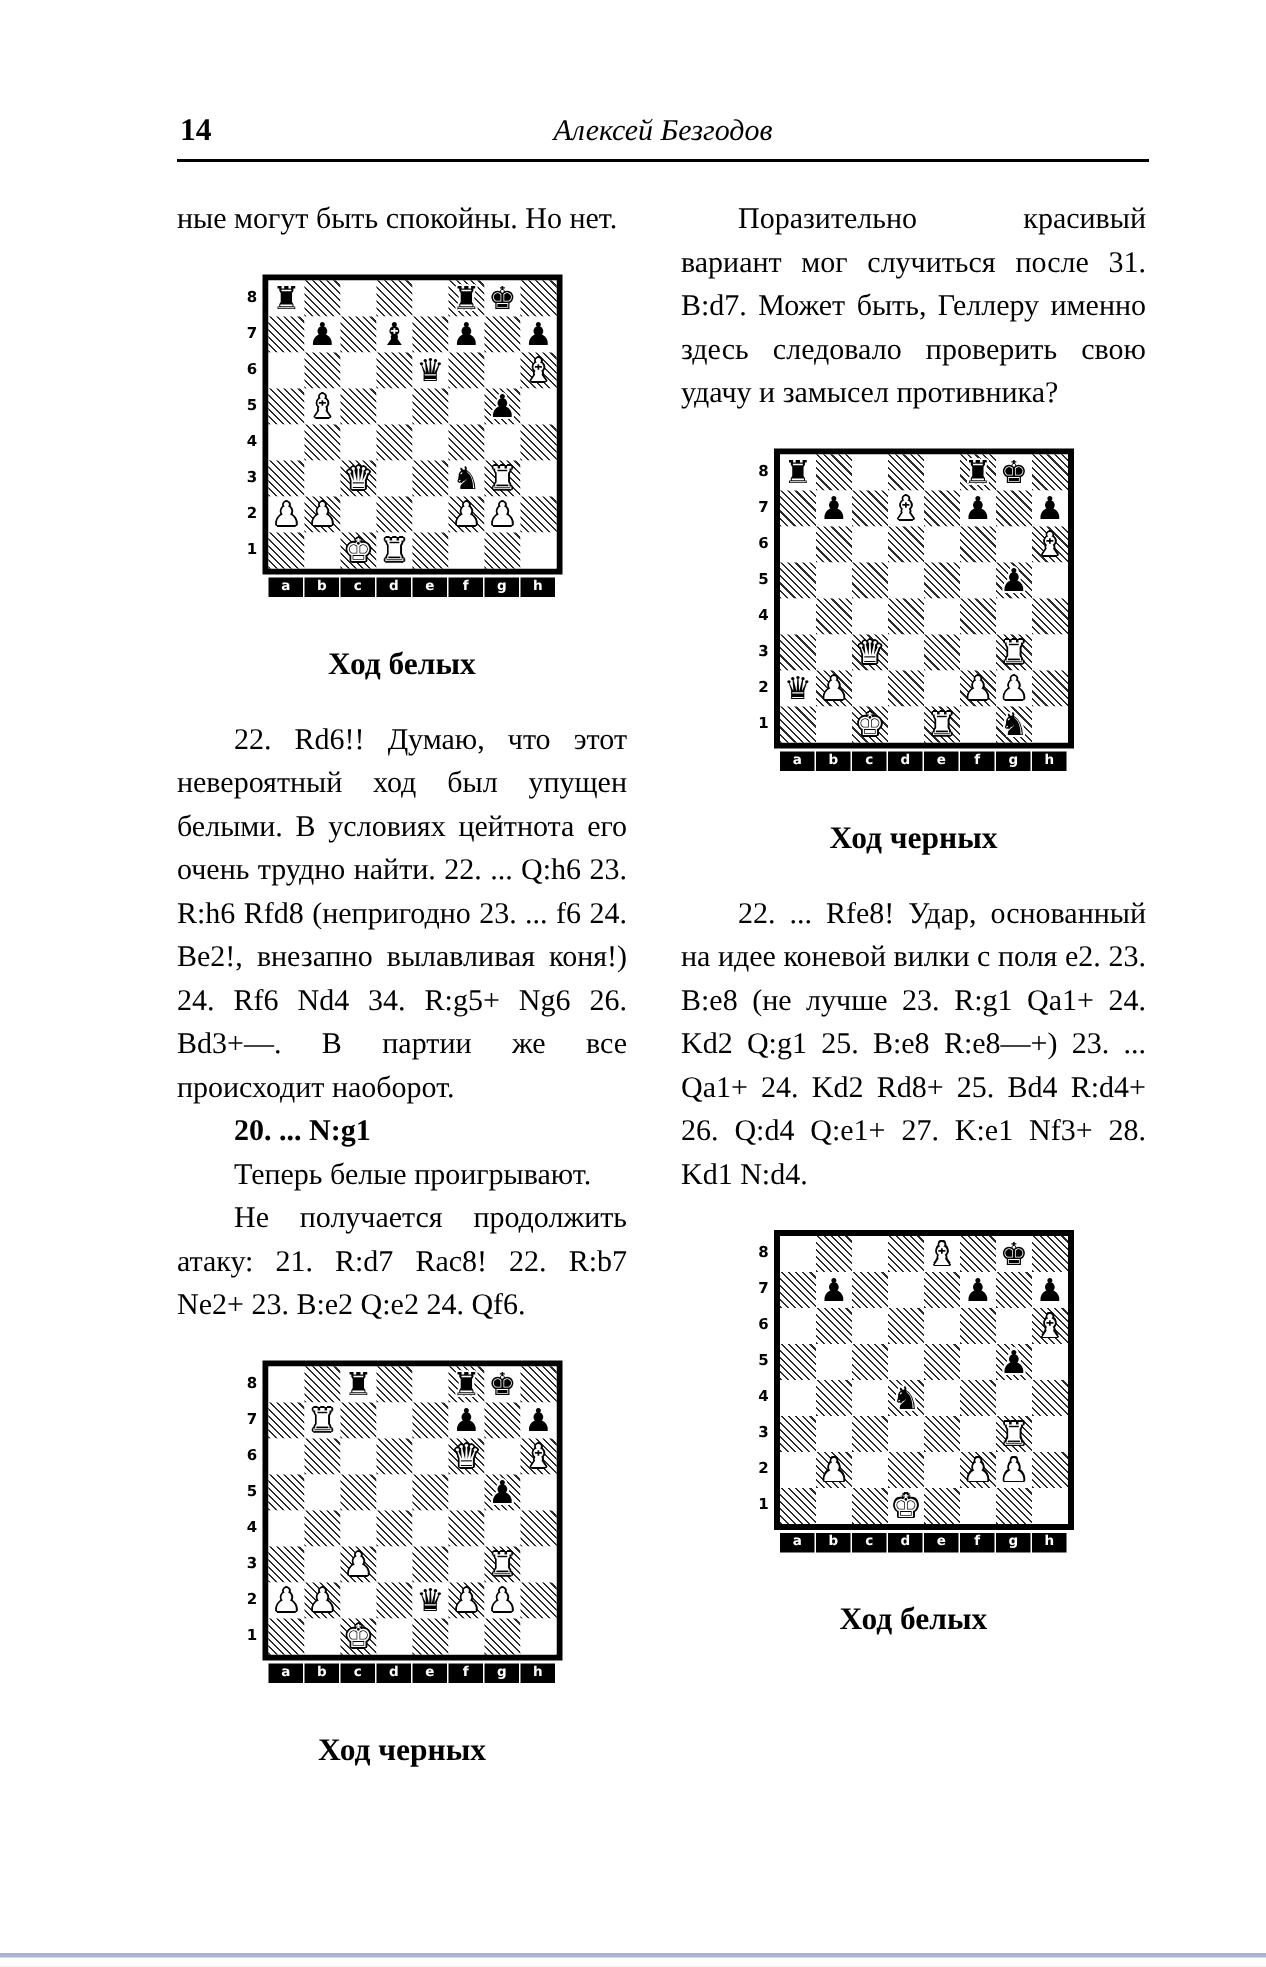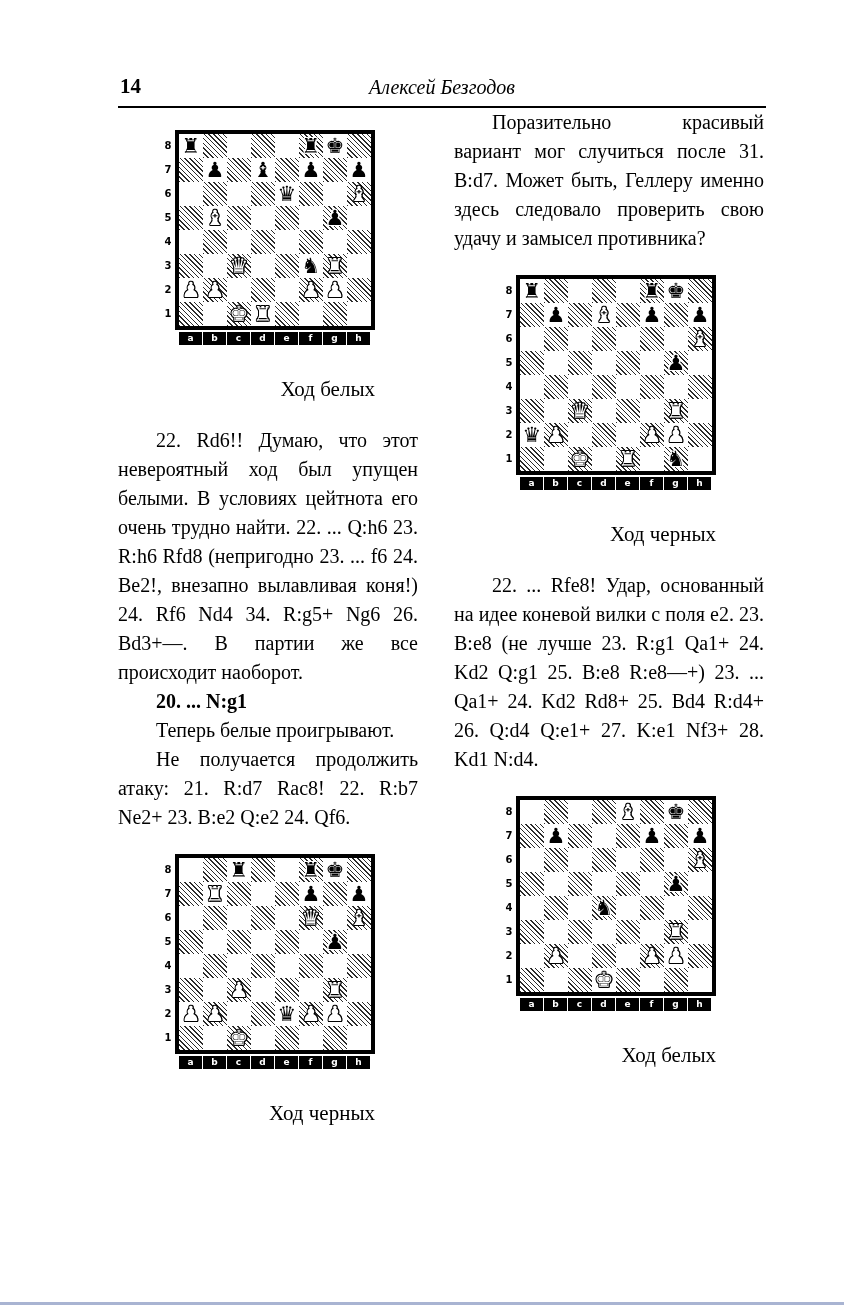--- a/index.html
+++ b/index.html
@@ -12,20 +12,21 @@
     font-family: "Liberation Serif", serif;
     color: #000;
     box-sizing: border-box;
     padding: 76px 78px 0 118px;
     overflow: hidden;
   }
   .header-row {
     position: relative;
     border-bottom: 2px solid #000;
     padding-bottom: 7px;
+    margin-bottom: 24px;
   }
   .page-number {
     position: absolute;
     left: 2px;
     bottom: 7px;
     font-weight: bold;
     font-size: 21px;
   }
   .header-author {
     display: block;
@@ -109,23 +110,24 @@
     margin-right: 1px;
     background: #000;
     color: #fff;
     font-family: "DejaVu Sans", sans-serif;
     font-size: 9px;
     font-weight: bold;
     text-align: center;
     line-height: 13px;
   }
   .board-caption {
-    text-align: right;
+    text-align: center;
     font-size: 21px;
     margin-top: 32px;
+    font-weight: bold;
   }
   .bottom-line {
     position: absolute;
     left: 0;
     bottom: 6px;
     width: 100%;
     height: 3px;
     background: #a9b4d2;
   }
 </style>
@@ -135,20 +137,21 @@
 <div class="page">
 
   <header class="header-row">
     <span class="page-number">14</span>
     <span class="header-author">Алексей Безгодов</span>
   </header>
 
   <div class="columns">
 
     <div class="col-left">
+      <p class="para no-indent">ные могут быть спокойны. Но нет.</p>
 
       <figure class="board-block">
         <div class="board-outer">
           <div class="rank-labels">
               <div class="rank-label">8</div>
               <div class="rank-label">7</div>
               <div class="rank-label">6</div>
               <div class="rank-label">5</div>
               <div class="rank-label">4</div>
               <div class="rank-label">3</div>

